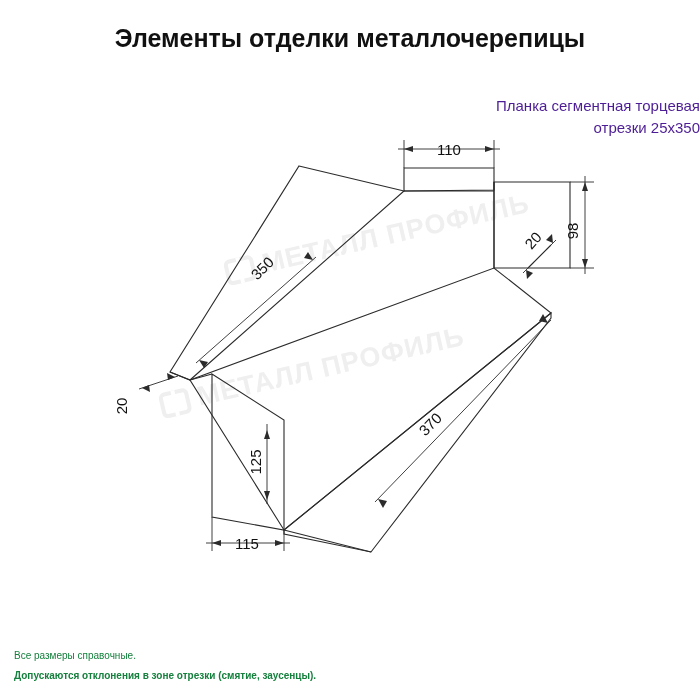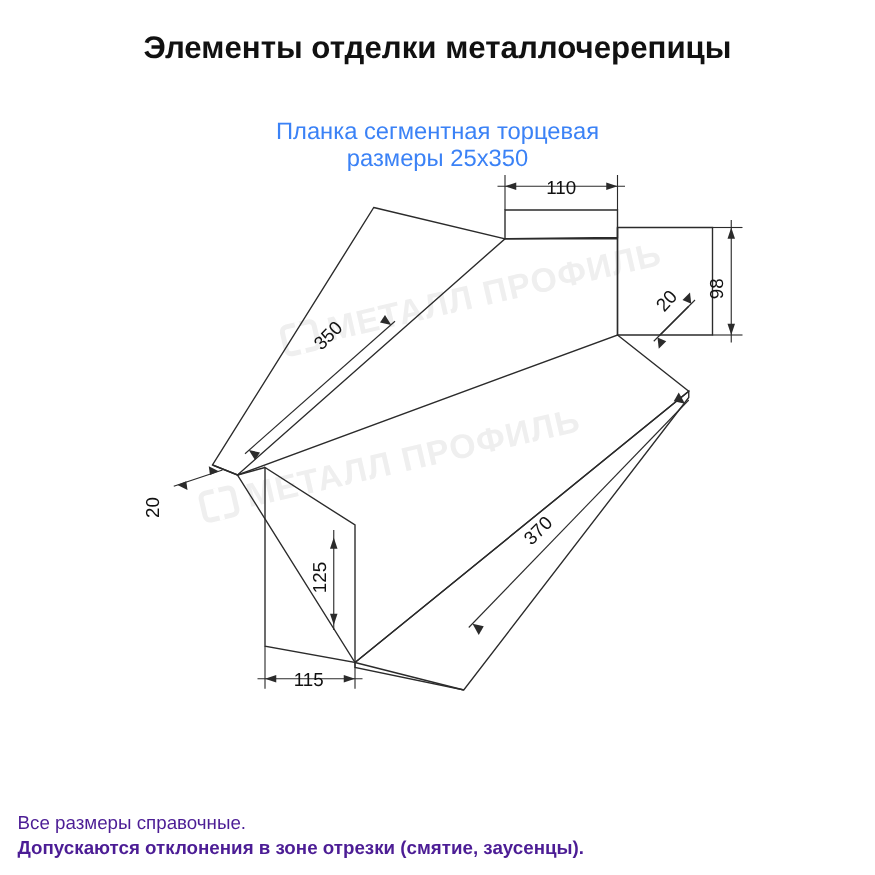--- a/index.html
+++ b/index.html
@@ -29,37 +29,37 @@
     font-size: 25px;
     font-weight: bold;
     letter-spacing: 0px;
     color: #111111;
   }
   .subtitle {
     position: absolute;
     top: 95px;
     left: 0;
     width: 700px;
-    text-align: center;
-    font-size: 19px;
+    text-align: right;
+    font-size: 15px;
     line-height: 22px;
-    color: #3b82f6;
+    color: #4c1d95;
   }
   .drawing {
     position: absolute;
     top: 0;
     left: 0;
     width: 700px;
     height: 700px;
   }
   .footnote {
     position: absolute;
     left: 14px;
-    font-size: 15px;
-    color: #4c1d95;
+    font-size: 10px;
+    color: #15803d;
   }
   .footnote.l1 { top: 650px; }
   .footnote.l2 { top: 670px; font-weight: bold; }
   .wm {
     position: absolute;
     color: #efefef;
     font-weight: bold;
     font-size: 27px;
     letter-spacing: 1px;
     white-space: nowrap;
@@ -102,21 +102,21 @@
 </style>
 </head>
 <body>
 
 <div class="page">
 
   <div class="title">Элементы отделки металлочерепицы</div>
 
   <div class="subtitle">
     <div>Планка сегментная торцевая</div>
-    <div>размеры 25х350</div>
+    <div>отрезки 25х350</div>
   </div>
 
   <div class="wm wm1">
     <span class="wm-logo"></span><span>МЕТАЛЛ ПРОФИЛЬ</span>
   </div>
   <div class="wm wm2">
     <span class="wm-logo"></span><span>МЕТАЛЛ ПРОФИЛЬ</span>
   </div>
 
   <svg class="drawing" viewBox="0 0 700 700">

